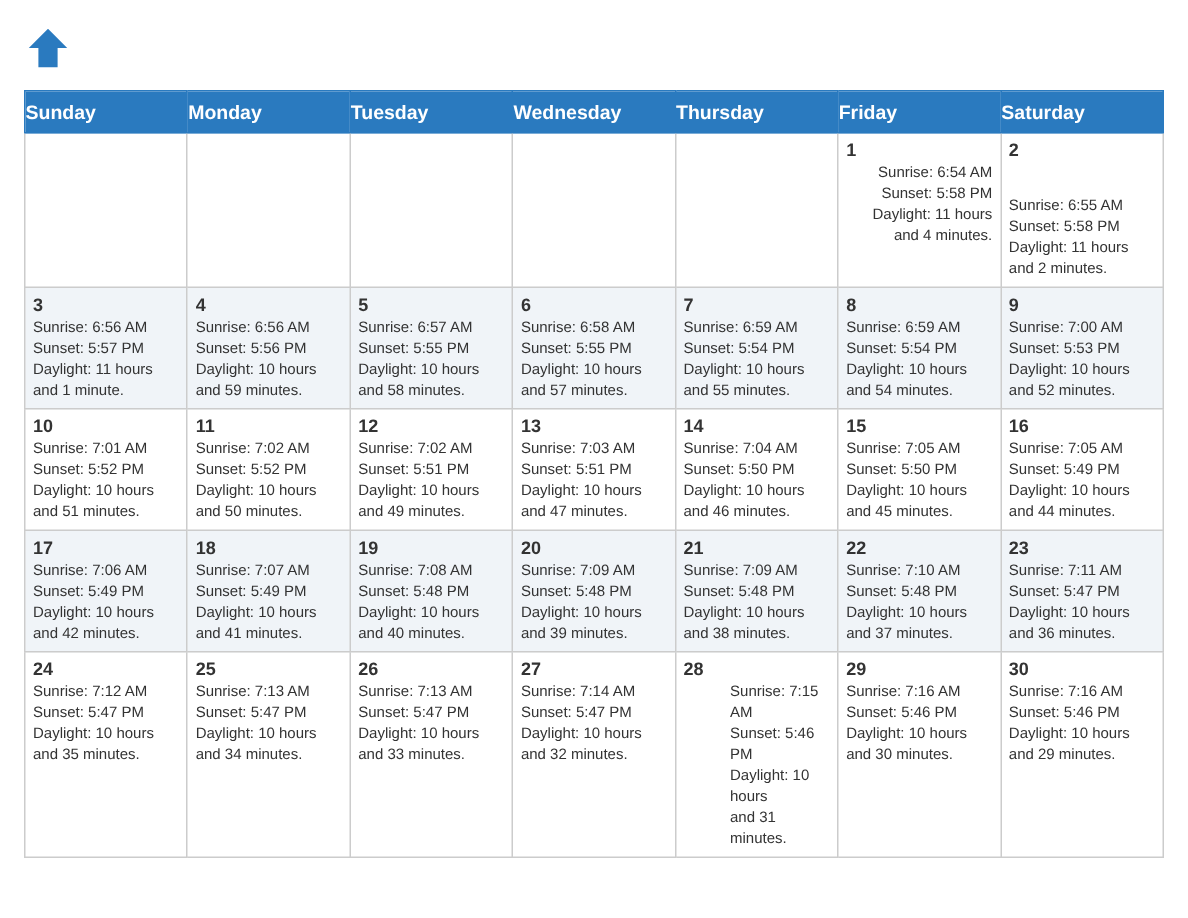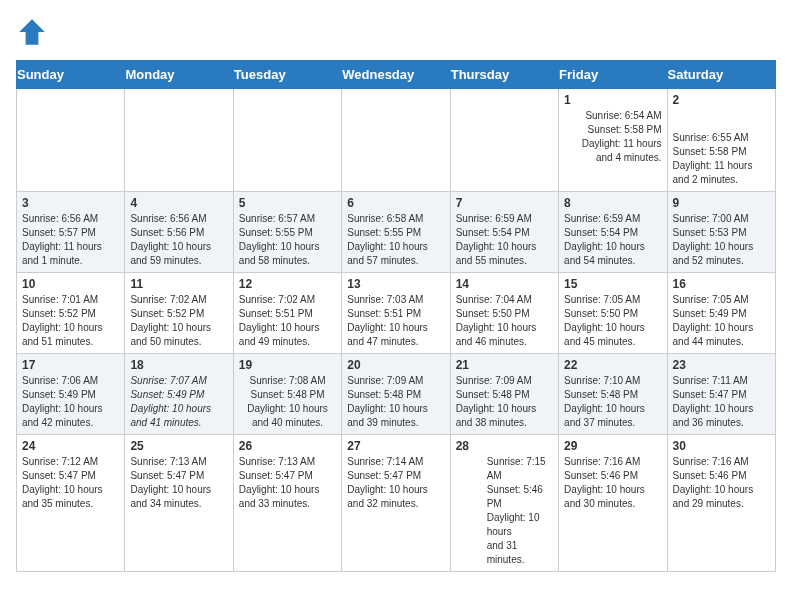--- a/index.html
+++ b/index.html
@@ -250,28 +250,28 @@
       <tr>
         <td>
           <div class="day-number">17</div>
           <div class="day-info" style="white-space: pre-line;">Sunrise: 7:06 AM
 Sunset: 5:49 PM
 Daylight: 10 hours
 and 42 minutes.</div>
         </td>
         <td>
           <div class="day-number">18</div>
-          <div class="day-info" style="white-space: pre-line; font-style: italic;">Sunrise: 7:07 AM
+          <div class="day-info" style="white-space: pre-line;">Sunrise: 7:07 AM
 Sunset: 5:49 PM
 Daylight: 10 hours
 and 41 minutes.</div>
         </td>
         <td>
           <div class="day-number">19</div>
-          <div class="day-info" style="white-space: pre-line; text-align: center;">Sunrise: 7:08 AM
+          <div class="day-info" style="white-space: pre-line;">Sunrise: 7:08 AM
 Sunset: 5:48 PM
 Daylight: 10 hours
 and 40 minutes.</div>
         </td>
         <td>
           <div class="day-number">20</div>
           <div class="day-info" style="white-space: pre-line;">Sunrise: 7:09 AM
 Sunset: 5:48 PM
 Daylight: 10 hours
 and 39 minutes.</div>

